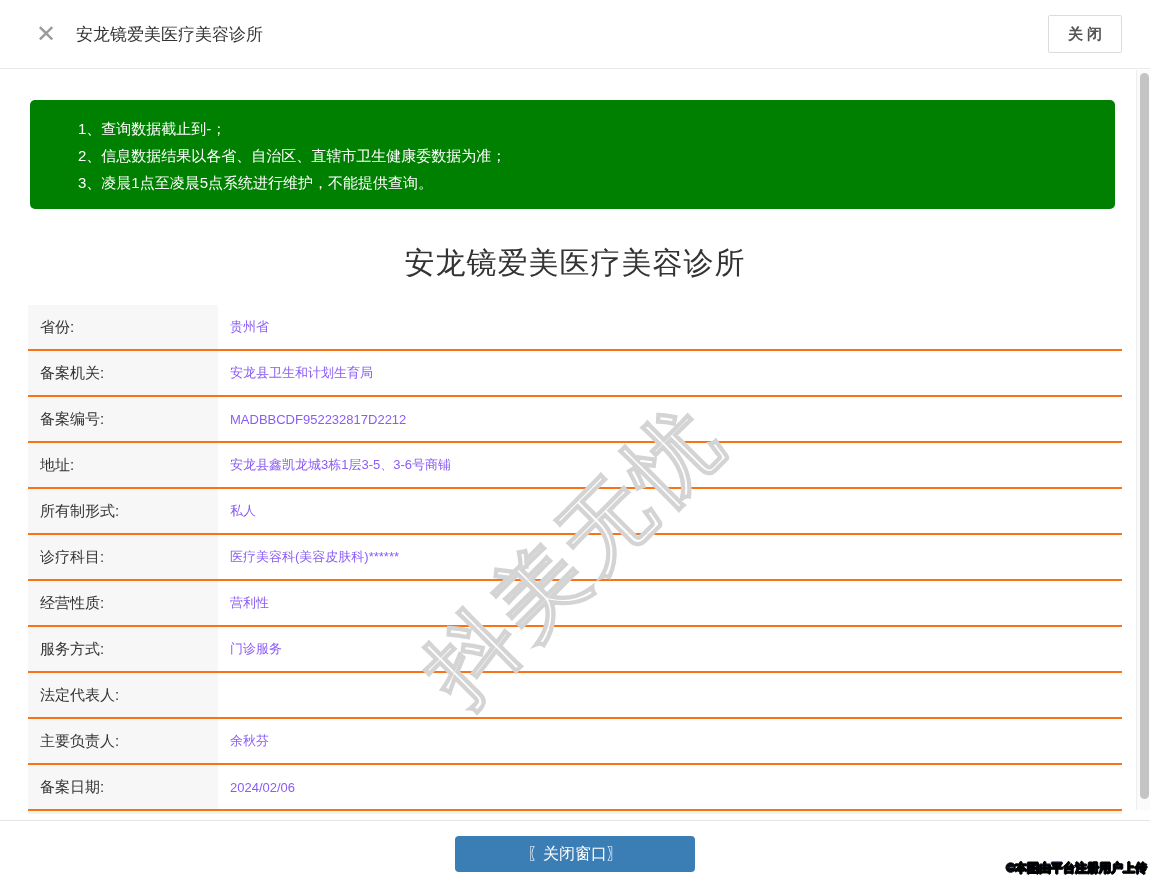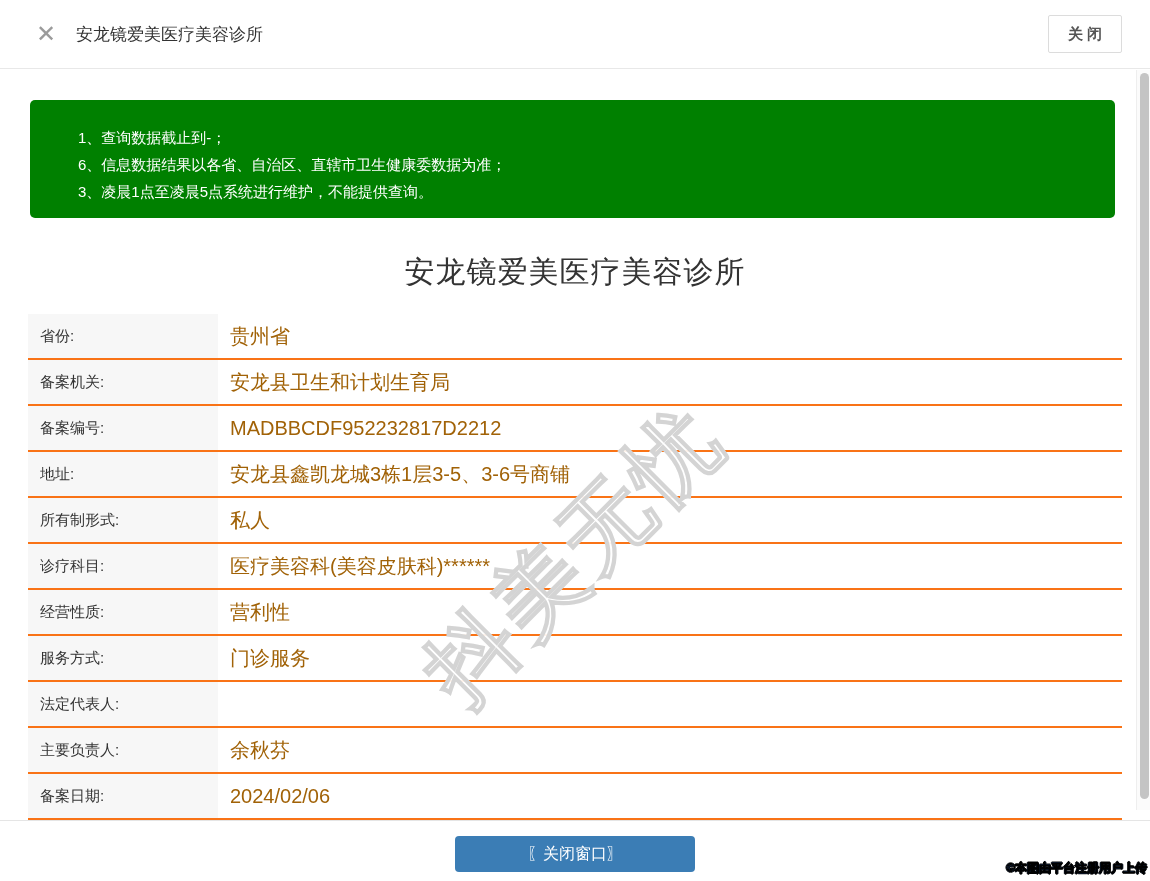--- a/index.html
+++ b/index.html
@@ -15,36 +15,36 @@
   .topbar-title { margin-left:20px; font-size:17px; color:#333; }
   .close-btn { position:absolute; right:28px; top:15px; width:74px; height:38px;
     background:#fff; border:1px solid #dcdcdc; border-radius:2px; font-size:15px; color:#555;
     display:flex; align-items:center; justify-content:center; cursor:pointer;font-weight:bold; }
 
   
   .scroll-area { position:relative; width:1150px; }
 
   
   .notice { margin:31px 35px 0 30px; background:#008000; border-radius:5px;
-    padding:24px 20px 13px 48px; color:#fff; font-size:15px; line-height:27px; }
+    padding:15px 20px 13px 48px; color:#fff; font-size:15px; line-height:27px; }
   .notice-line { white-space:nowrap; }
   .notice-line b { font-weight:normal; }
 
   
   .main-title { margin-top:34px; text-align:center; font-size:30px; font-weight:500; color:#333;
     letter-spacing:1px; }
 
   
   .info-table { margin:21px 28px 0 28px; }
   .info-row { display:flex; height:46px; border-bottom:2px solid #f97316;
     box-shadow:0 3px 0 rgba(205,235,225,.45); align-items:stretch; }
   .cell-label { width:190px; background:#f7f7f7; display:flex; align-items:center;
     padding-left:12px; font-size:15px; color:#333; }
   .cell-value { flex:1; display:flex; align-items:center; padding-left:12px;
-    font-size:20px; color:#a16207; background:#fff; }
+    font-size:13px; color:#8b5cf6; background:#fff; }
 
   
   .footer { position:absolute; left:0; right:0; top:820px; height:79px; background:#fff;
     border-top:1px solid #e5e5e5; display:flex; justify-content:center; }
   .footer-btn { margin-top:15px; width:240px; height:36px; background:#3b7db5; border:none;
     border-radius:4px; color:#fff; font-size:16px; cursor:pointer;
     font-family:"Liberation Sans","DejaVu Sans",sans-serif; }
 
   
   .watermark { position:absolute; left:355px; top:235px; width:440px; height:440px;
@@ -72,21 +72,21 @@
   <div class="topbar">
     <span class="x-icon">✕</span>
     <span class="topbar-title">安龙镜爱美医疗美容诊所</span>
     <button class="close-btn">关 闭</button>
   </div>
 
   <div class="scroll-area">
 
     <div class="notice" id="notice-box">
         <div class="notice-line">1、查询数据截止到-；</div>
-        <div class="notice-line">6、信息数据结果以各省、自治区、直辖市卫生健康委数据为准；</div>
+        <div class="notice-line">2、信息数据结果以各省、自治区、直辖市卫生健康委数据为准；</div>
         <div class="notice-line">3、<b>凌晨1点至凌晨5点</b>系统进行维护，不能提供查询。</div>
       </div>
 
     <div class="main-title">安龙镜爱美医疗美容诊所</div>
 
     <div class="info-table" id="info-table">
         <div class="info-row">
           <div class="cell-label">省份:</div>
           <div class="cell-value">贵州省</div>
         </div>

